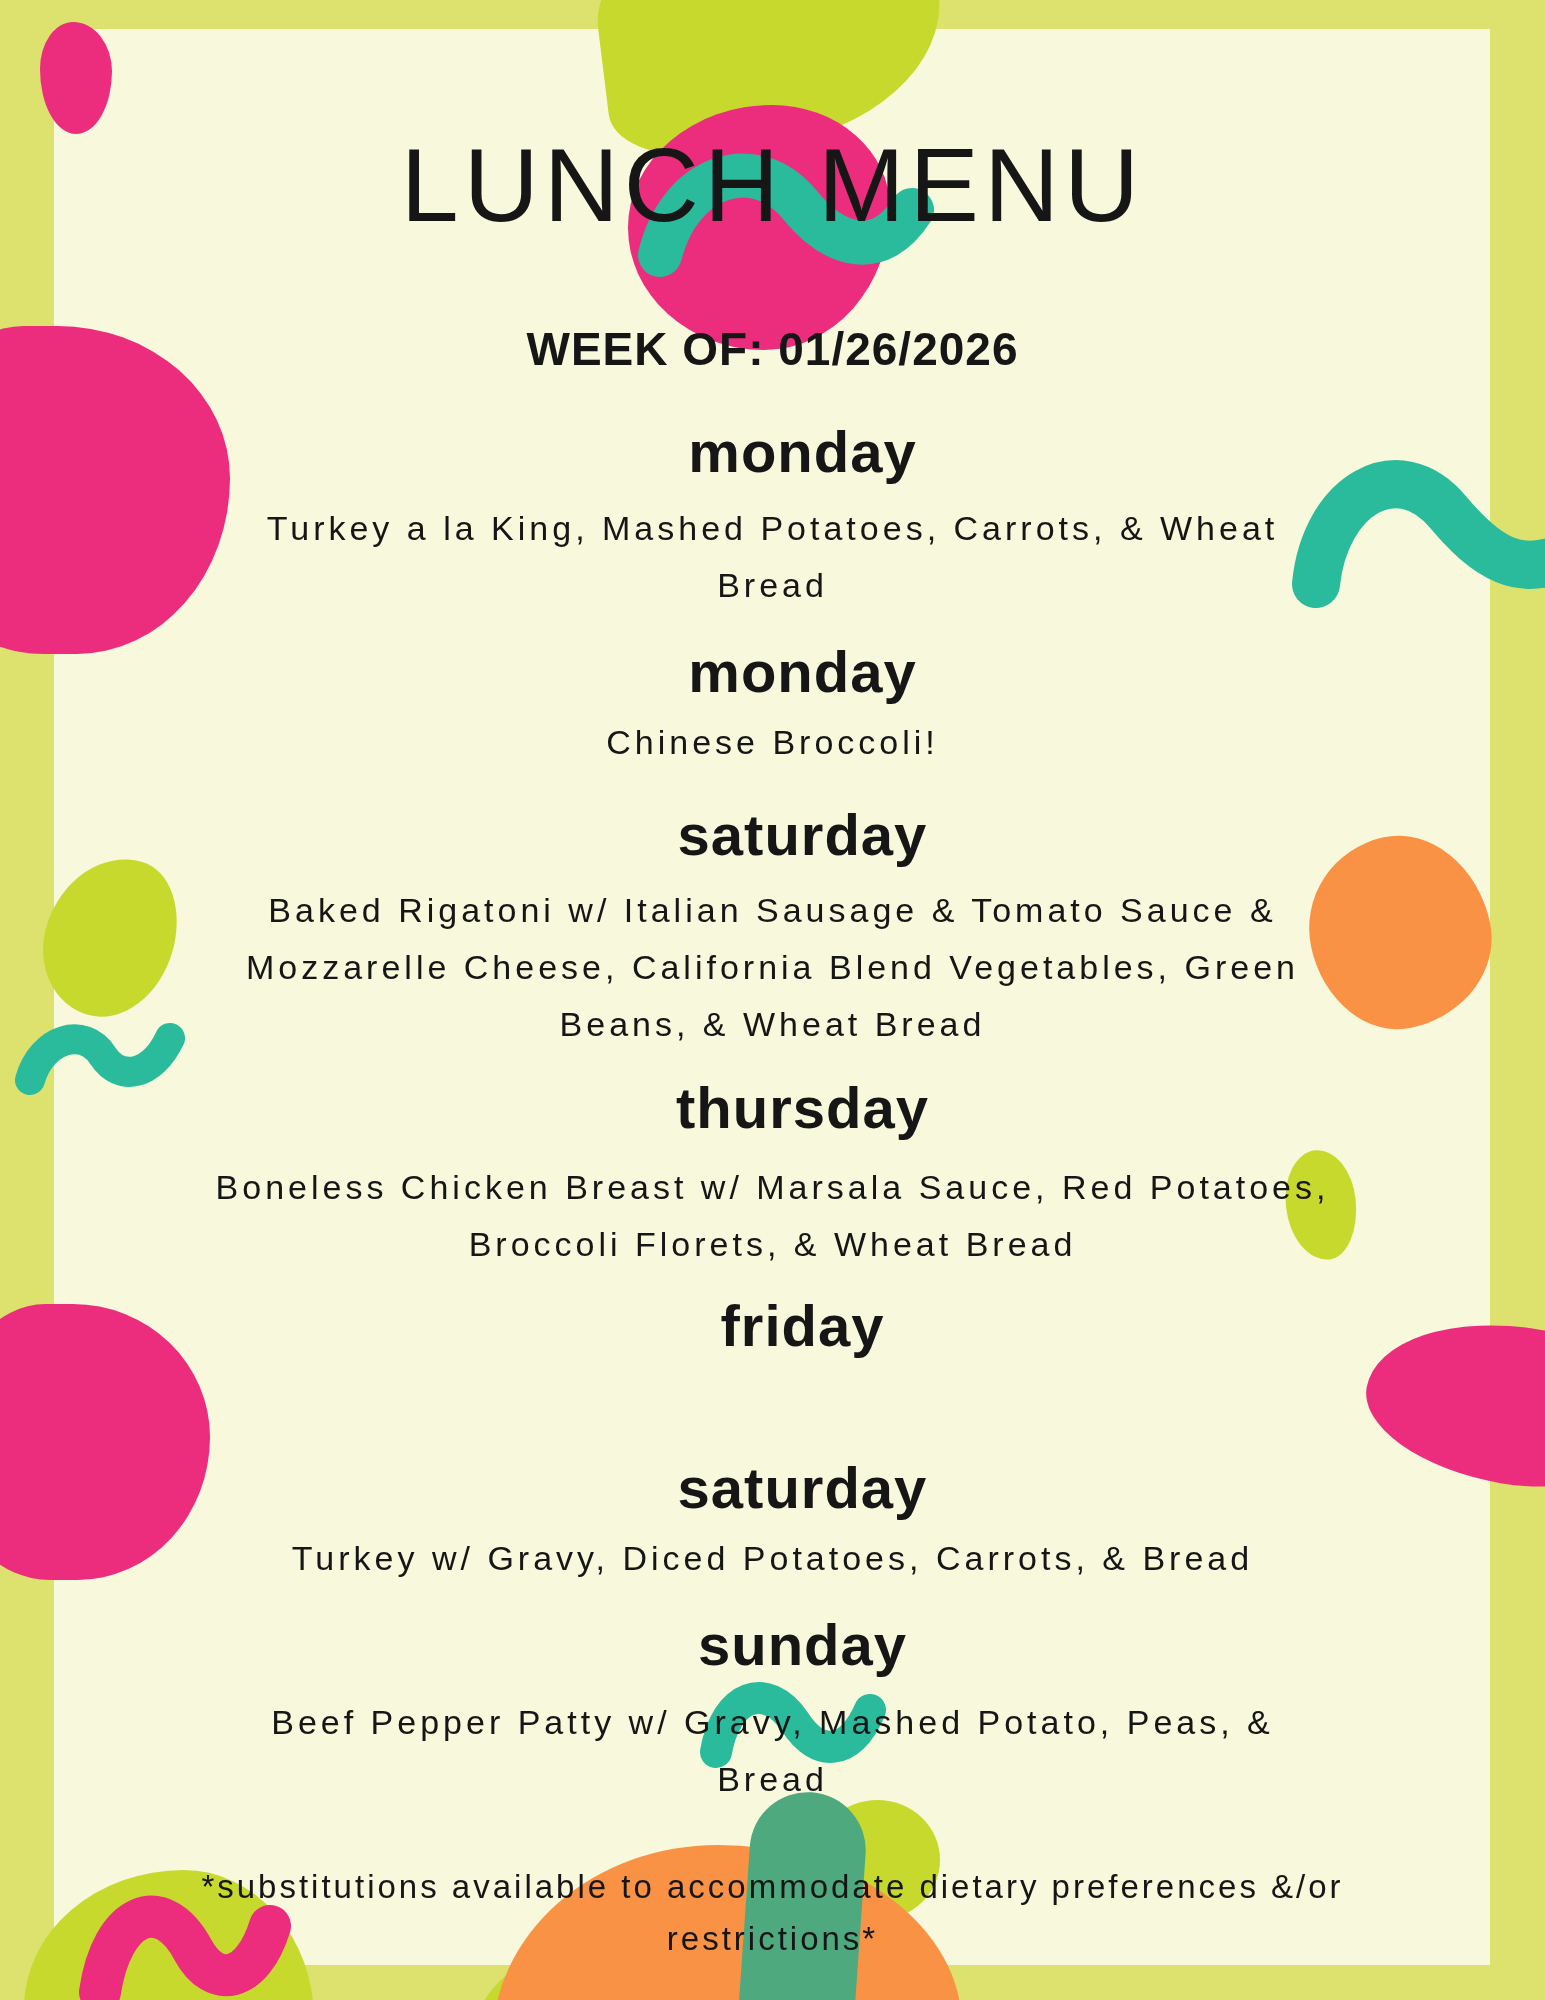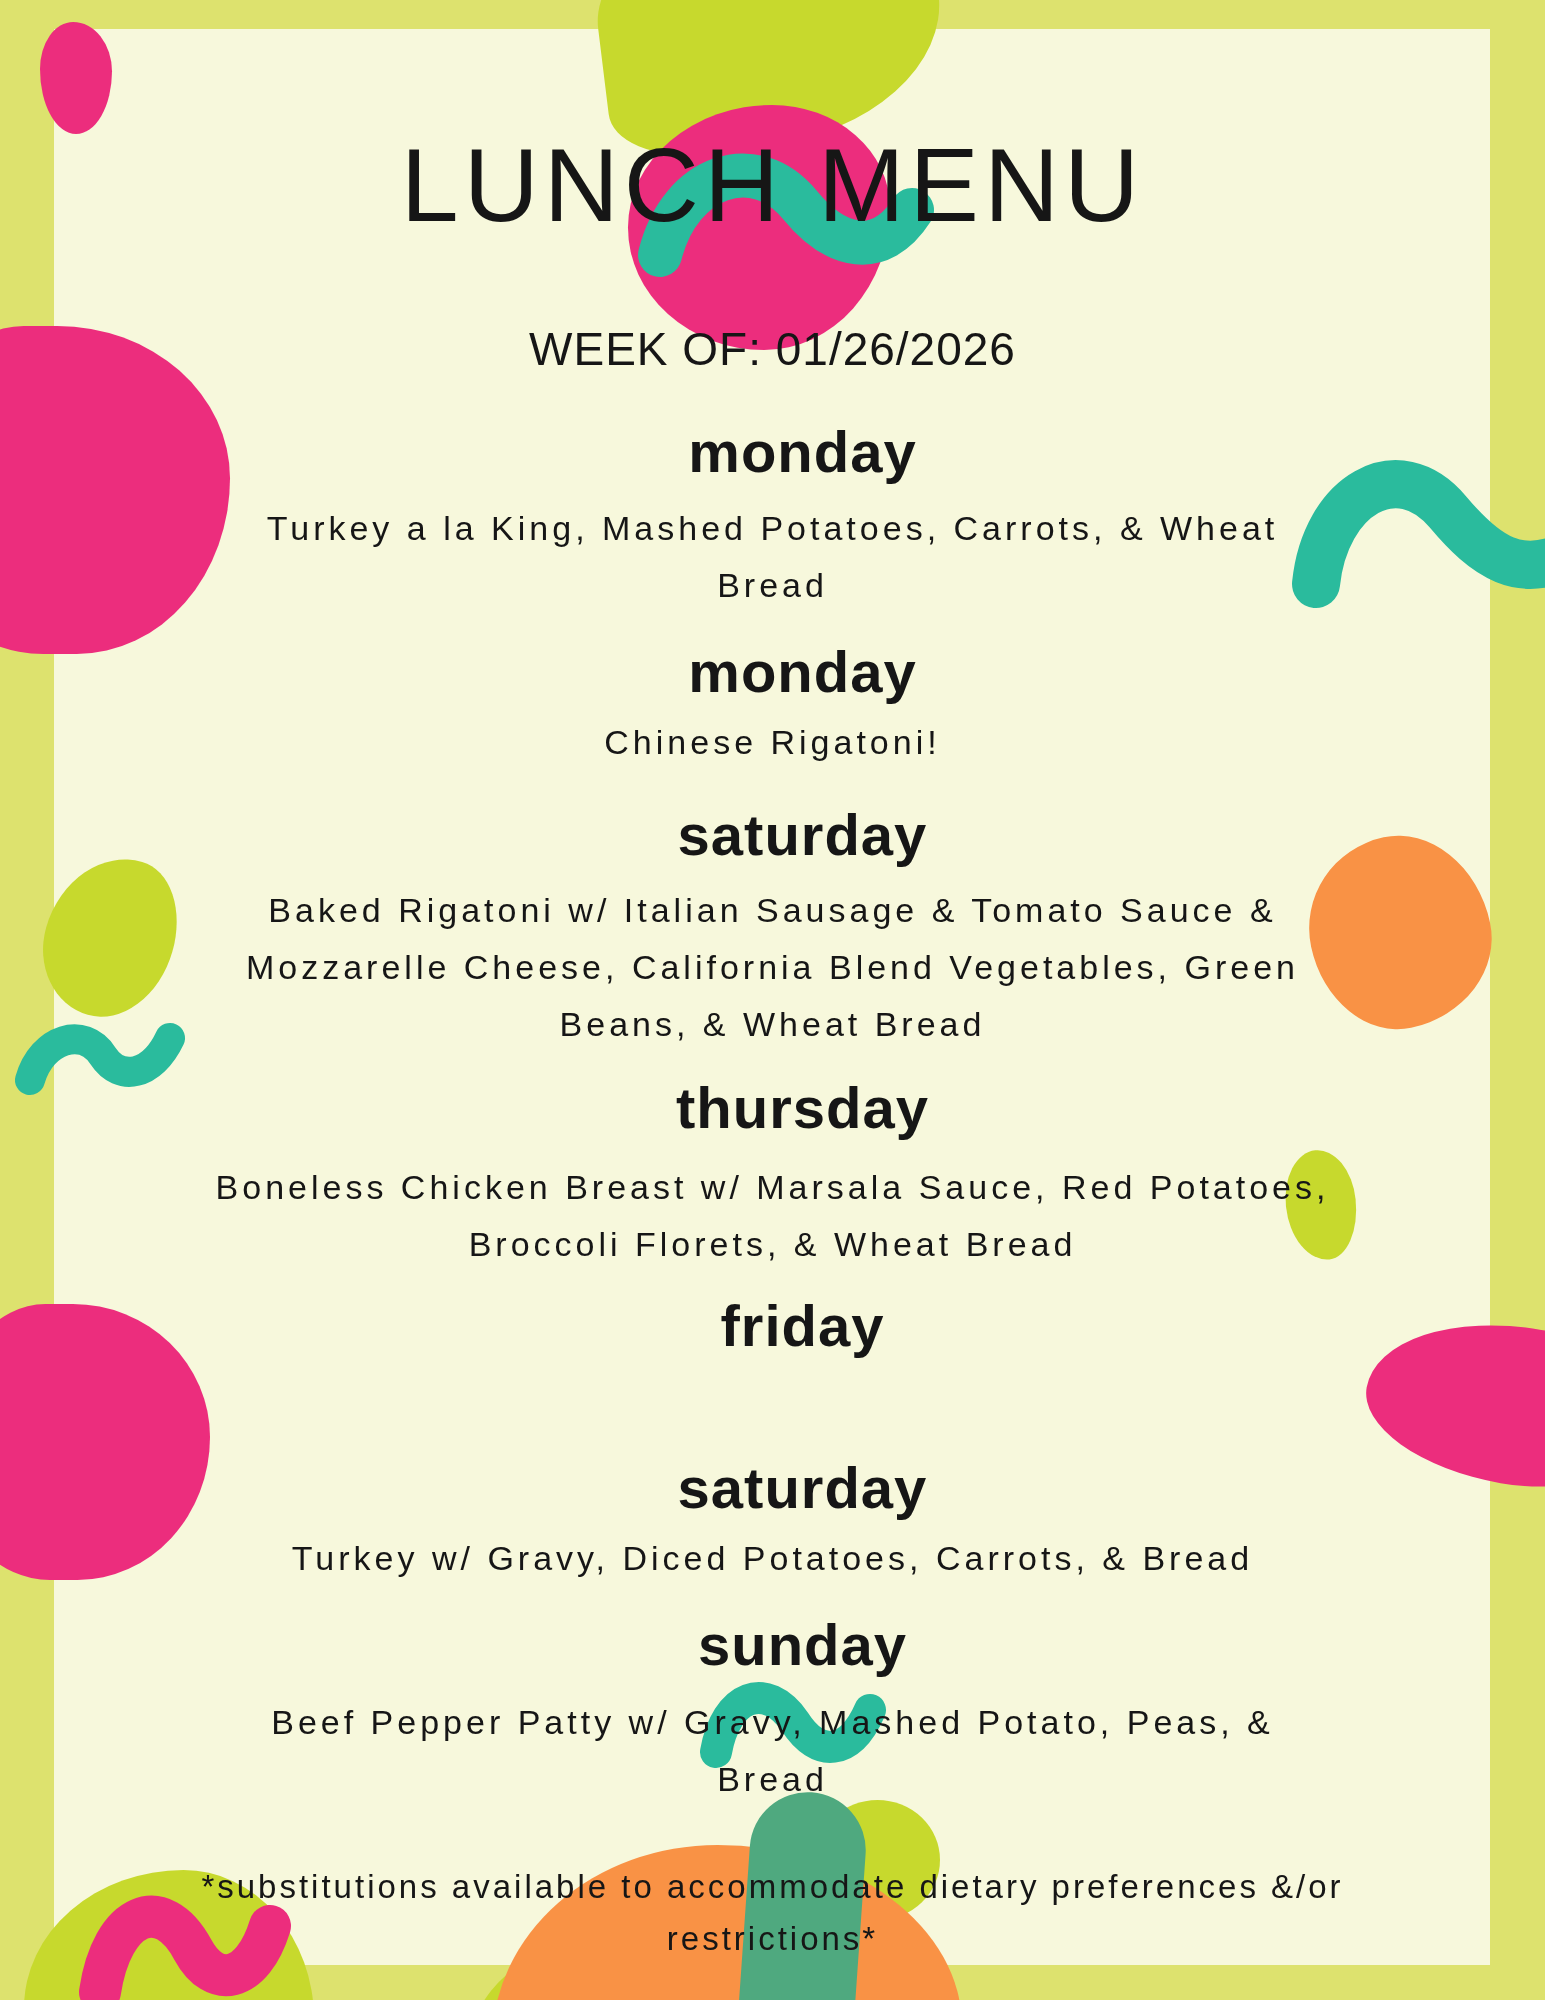--- a/index.html
+++ b/index.html
@@ -47,21 +47,21 @@
   .orange-bottom{left:492px;top:1845px;width:470px;height:330px;
     border-radius:48% 52% 50% 50% / 60% 55% 45% 40%;}
   .seafoam-stroke{left:744px;top:1792px;width:116px;height:280px;
     border-radius:58px;transform:rotate(4deg);}
   .squiggles{position:absolute;left:0;top:0;z-index:4;pointer-events:none;}
 
   
   .txt{position:absolute;left:0;width:100%;text-align:center;z-index:10;
     color:var(--text,#161616);white-space:pre-line;}
   .title{top:128px;font-size:104px;font-weight:normal;letter-spacing:5px;line-height:1.1;}
-  .week{top:322px;font-size:46px;font-weight:normal;letter-spacing:1px;text-align:center;}
+  .week{top:322px;font-size:46px;font-weight:bold;letter-spacing:1px;text-align:center;}
   .dayh{font-size:58px;font-weight:bold;letter-spacing:1px;line-height:70px;padding-left:30px;}
   .item{font-size:34px;letter-spacing:4px;line-height:57px;}
   .foot{font-size:33px;letter-spacing:3px;line-height:52px;}
   .h-mon{top:417px}.i-mon{top:500px}
   .h-tue{top:637px}.i-tue{top:714px}
   .h-wed{top:800px}.i-wed{top:882px}
   .h-thu{top:1073px}.i-thu{top:1159px}
   .h-fri{top:1291px}.i-fri{top:1371px}
   .h-sat{top:1453px}.i-sat{top:1530px}
   .h-sun{top:1610px}.i-sun{top:1694px}
@@ -98,21 +98,21 @@
   </svg>
 
   <div class="txt title">LUNCH MENU</div>
   <div class="txt week">WEEK OF: 01/26/2026</div>
 
   <div class="txt dayh h-mon">monday</div>
   <div class="txt item i-mon">Turkey a la King, Mashed Potatoes, Carrots, &amp; Wheat
 Bread</div>
 
   <div class="txt dayh h-tue">monday</div>
-  <div class="txt item i-tue">Chinese Rigatoni!</div>
+  <div class="txt item i-tue">Chinese Broccoli!</div>
 
   <div class="txt dayh h-wed">saturday</div>
   <div class="txt item i-wed">Baked Rigatoni w/ Italian Sausage &amp; Tomato Sauce &amp;
 Mozzarelle Cheese, California Blend Vegetables, Green
 Beans, &amp; Wheat Bread</div>
 
   <div class="txt dayh h-thu">thursday</div>
   <div class="txt item i-thu">Boneless Chicken Breast w/ Marsala Sauce, Red Potatoes,
 Broccoli Florets, &amp; Wheat Bread</div>
 

